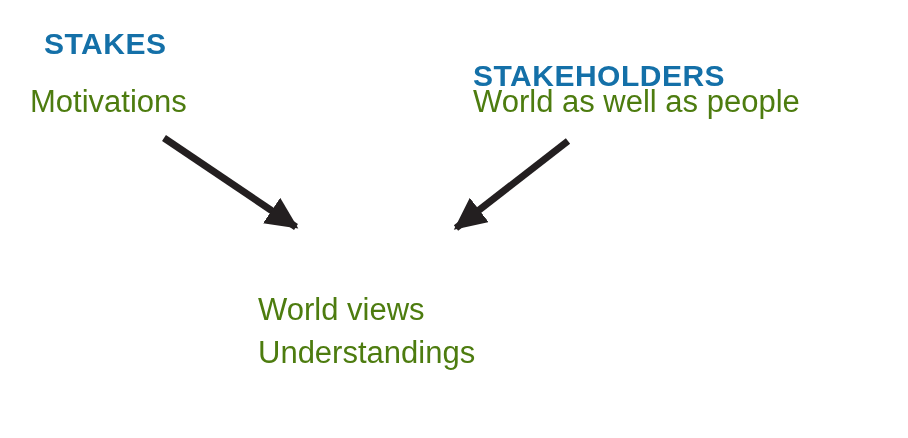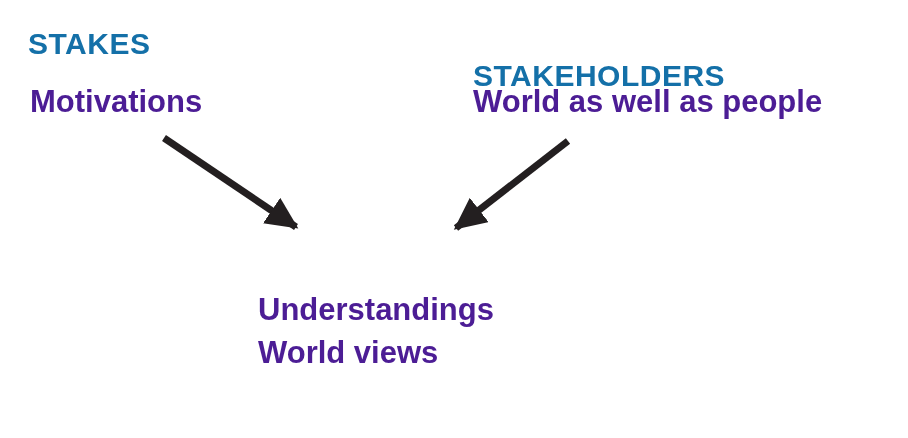--- a/index.html
+++ b/index.html
@@ -20,55 +20,55 @@
     font-size: 30px;
     font-weight: bold;
     line-height: 36px;
     color: #1470A8;
     letter-spacing: 0.5px;
     white-space: nowrap;
   }
   .node-line {
     position: absolute;
     font-size: 31px;
-    font-weight: bold;
+    font-weight: normal;
     line-height: 43px;
-    color: #4c1d95;
+    color: #4d7c0f;
     white-space: nowrap;
   }
   .arrows-layer {
     position: absolute;
     left: 0;
     top: 0;
     width: 908px;
     height: 438px;
     pointer-events: none;
   }
   
-  .stakes-title        { left: 28px;  top: 26px; text-align: center;  }
+  .stakes-title        { left: 44px;  top: 26px; text-align: center;  }
   .stakes-line         { left: 30px;  top: 80px;  }
   .stakeholders-title  { left: 473px; top: 26px; margin-top: 32px;  }
   .stakeholders-line   { left: 473px; top: 80px;  }
   .framings-title      { left: 258px; top: 232px; }
   .framings-lines      { left: 258px; top: 288px; }
 </style>
 </head>
 <body>
 
 <div class="canvas">
 
   <div class="node-title stakes-title">STAKES</div>
   <div class="node-line stakes-line">Motivations</div>
 
   <div class="node-title stakeholders-title">STAKEHOLDERS</div>
   <div class="node-line stakeholders-line">World as well as people</div>
 
   <div class="node-line framings-lines">
+    <div>World views</div>
     <div>Understandings</div>
-    <div>World views</div>
   </div>
 
   <svg class="arrows-layer" width="908" height="438" viewBox="0 0 908 438" xmlns="http://www.w3.org/2000/svg">
     <defs>
       <marker id="arrowhead" markerWidth="5" markerHeight="4.4" refX="4.2" refY="2.2" orient="auto">
         <polygon points="0 0, 4.6 2.2, 0 4.4" fill="#231F20"></polygon>
       </marker>
     </defs>
     <line x1="164" y1="138" x2="296" y2="227" stroke="#231F20" stroke-width="7" marker-end="url(#arrowhead)"></line>
     <line x1="568" y1="141" x2="456" y2="228" stroke="#231F20" stroke-width="7" marker-end="url(#arrowhead)"></line>

